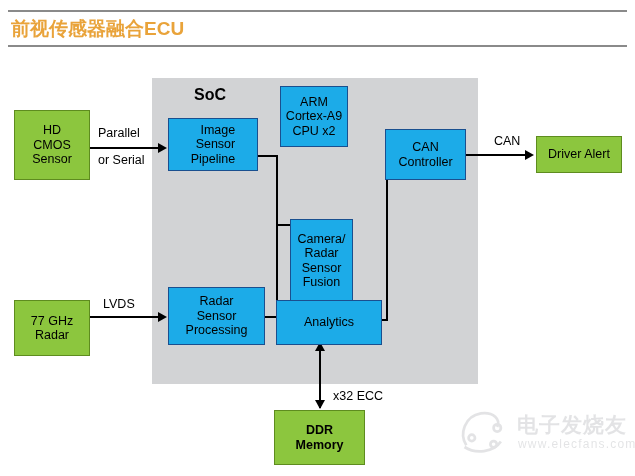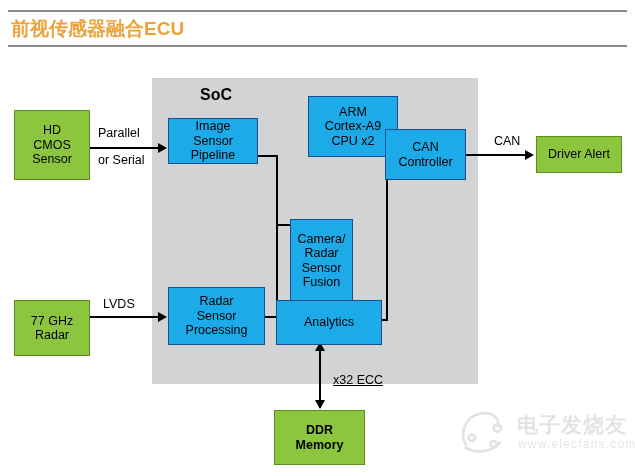--- a/index.html
+++ b/index.html
@@ -51,21 +51,21 @@
   #soc-region {
     position: absolute;
     left: 152px;
     top: 78px;
     width: 326px;
     height: 306px;
     background: #d2d3d5;
   }
   #soc-label {
     position: absolute;
-    left: 200px;
+    left: 194px;
     top: 85px;
     font-size: 16px;
     font-weight: bold;
     color: #000000;
     line-height: 20px;
   }
 
   
   .box {
     position: absolute;
@@ -212,33 +212,33 @@
     <span class="lbl">HD
 CMOS
 Sensor</span>
   </div>
 
   <div class="box box-green" style="left:14px; top:300px; width:76px; height:56px;">
     <span class="lbl">77 GHz
 Radar</span>
   </div>
 
-  <div class="box box-blue" style="left:168px; top:118px; width:90px; height:46px;">
+  <div class="box box-blue" style="left:168px; top:118px; width:90px; height:53px;text-align:right;">
     <span class="lbl">Image
 Sensor
 Pipeline</span>
   </div>
 
   <div class="box box-blue" style="left:168px; top:287px; width:97px; height:58px;">
     <span class="lbl">Radar
 Sensor
 Processing</span>
   </div>
 
-  <div class="box box-blue" style="left:280px; top:96px; width:90px; height:61px;margin-left:28px;">
+  <div class="box box-blue" style="left:280px; top:86px; width:68px; height:61px;">
     <span class="lbl">ARM
 Cortex-A9
 CPU x2</span>
   </div>
 
   <div class="box box-blue" style="left:290px; top:183px; width:63px; height:83px;margin-top:36px;">
     <span class="lbl">Camera/
 Radar
 Sensor
 Fusion</span>
@@ -259,21 +259,21 @@
 
   <div class="box box-green" style="left:274px; top:410px; width:91px; height:55px;font-weight:bold;">
     <span class="lbl">DDR
 Memory</span>
   </div>
 
   <div class="edge-label" style="left:98px; top:126px;">Parallel</div>
   <div class="edge-label" style="left:98px; top:153px;text-align:right;">or Serial</div>
   <div class="edge-label" style="left:103px; top:297px;">LVDS</div>
   <div class="edge-label" style="left:494px; top:134px;">CAN</div>
-  <div class="edge-label" style="left:333px; top:373px;text-decoration:underline;">x32 ECC</div>
+  <div class="edge-label" style="left:333px; top:389px;">x32 ECC</div>
 
   <div id="watermark">
     <svg class="wm-mark" viewBox="0 0 60 55">
       <path d="M10 42 C2 30, 8 10, 26 7 C40 5, 48 14, 44 22" fill="none" stroke="#555a63" stroke-width="3"></path>
       <path d="M8 44 C20 52, 40 50, 48 38" fill="none" stroke="#555a63" stroke-width="3"></path>
       <circle cx="44" cy="23" r="4" fill="none" stroke="#555a63" stroke-width="3"></circle>
       <circle cx="16" cy="34" r="3.5" fill="none" stroke="#555a63" stroke-width="3"></circle>
       <circle cx="40" cy="41" r="3.5" fill="none" stroke="#555a63" stroke-width="3"></circle>
     </svg>
     <div class="wm-cn">电子发烧友</div>

